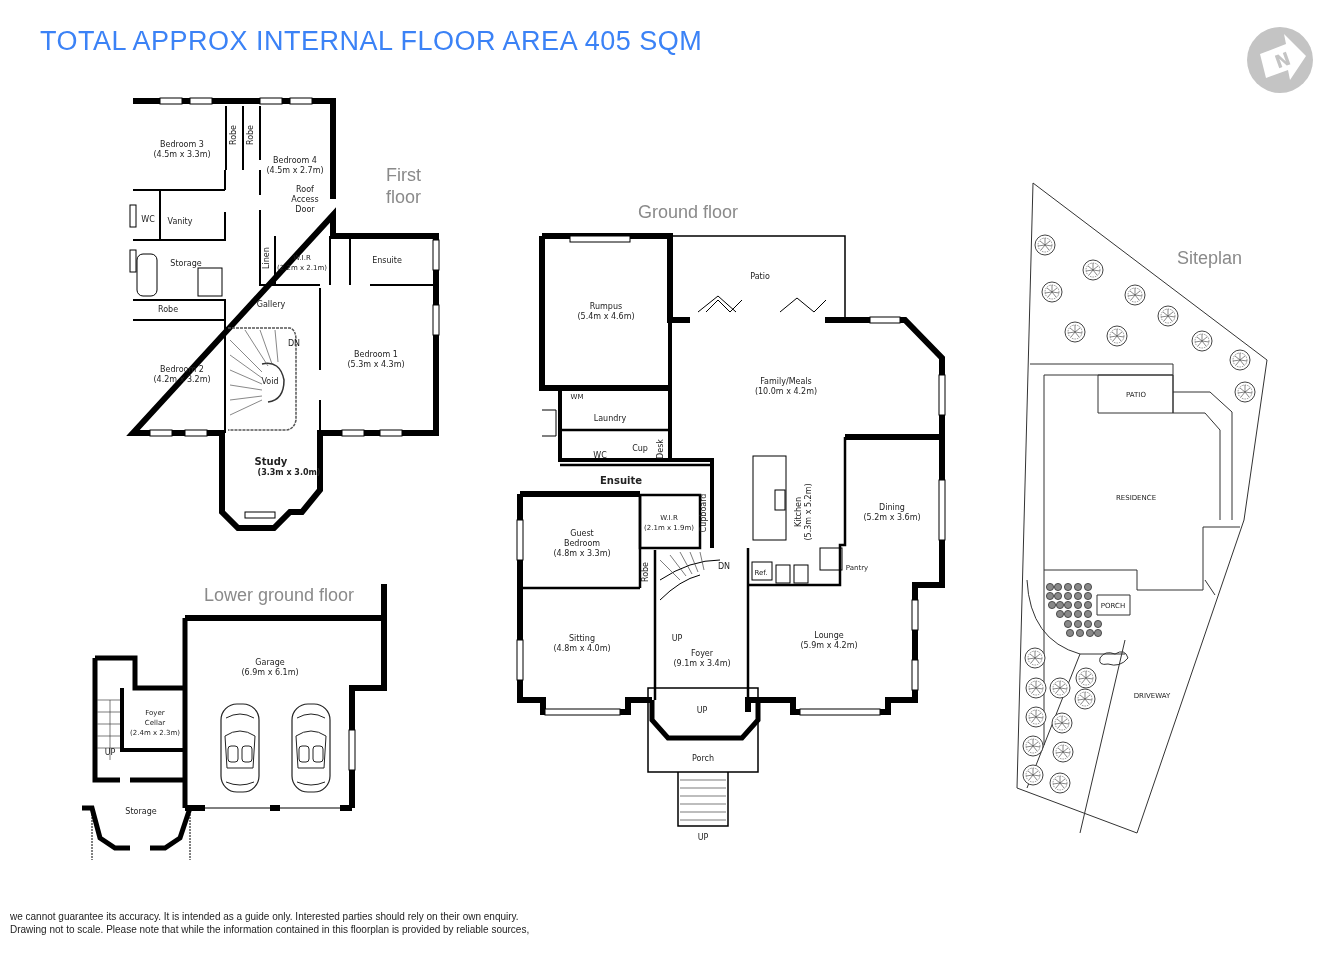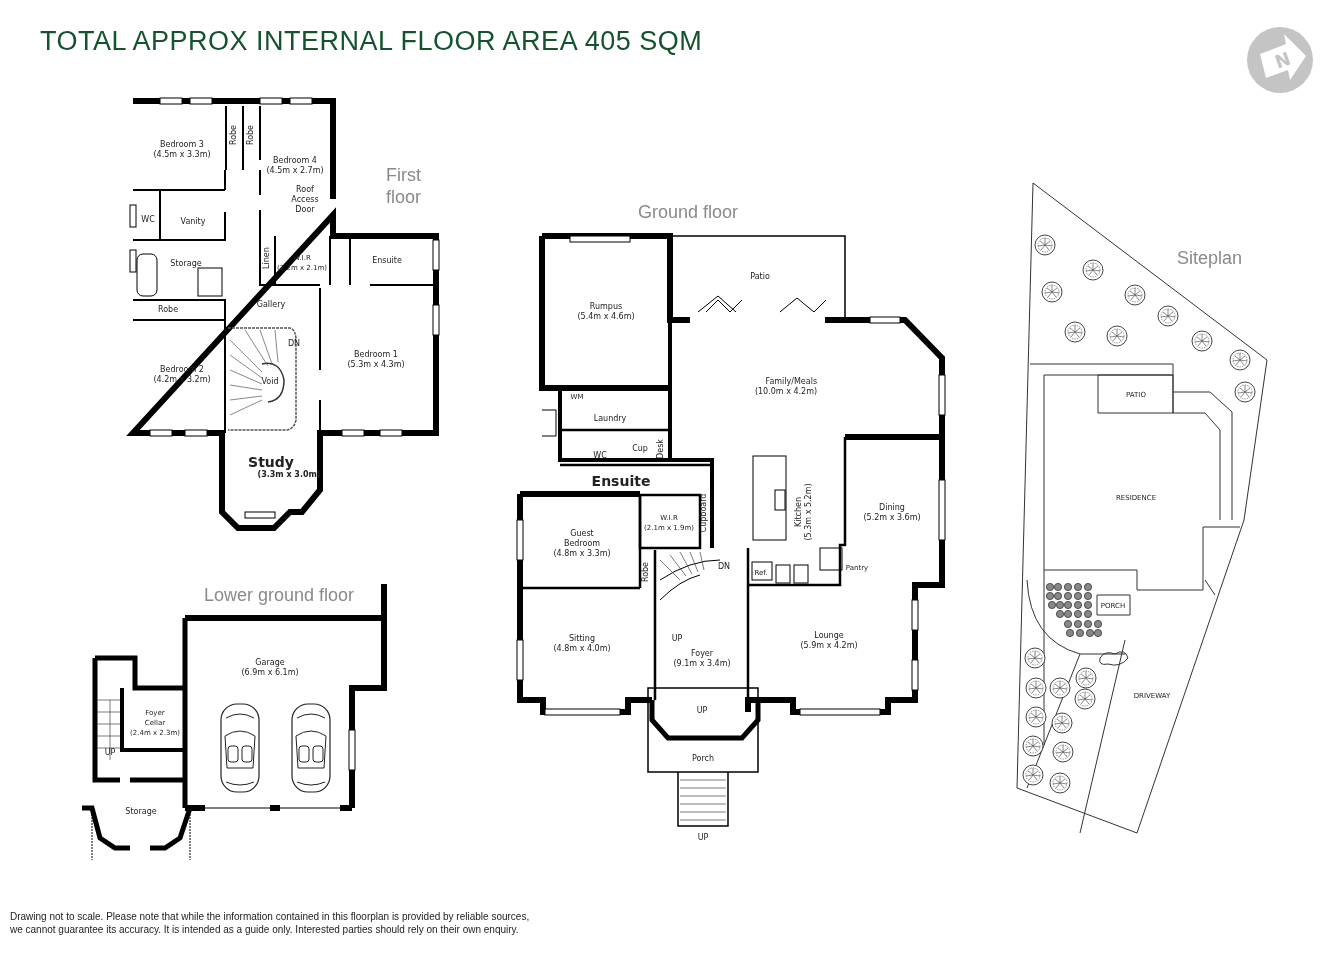--- a/index.html
+++ b/index.html
@@ -1,22 +1,22 @@
 <!DOCTYPE html>
 <html><head>
 <meta charset="utf-8">
 <style>
   html,body{margin:0;padding:0;background:#fff;}
   body{width:1344px;height:960px;position:relative;overflow:hidden;font-family:"DejaVu Sans",sans-serif;}
   #plan{position:absolute;left:0;top:0;}
-  .title{position:absolute;left:40px;top:26px;font-family:"Liberation Sans",sans-serif;font-size:27px;color:#14532d;letter-spacing:0.5px;}
+  .title{position:absolute;left:40px;top:26px;font-family:"Liberation Sans",sans-serif;font-size:27px;color:#3b82f6;letter-spacing:0.5px;}
   .floor-label{position:absolute;font-family:"Liberation Sans",sans-serif;color:#8a8a8a;font-size:18px;line-height:22px;}
   .room{position:absolute;text-align:center;font-family:"DejaVu Sans",sans-serif;font-size:8px;color:#222;line-height:10px;white-space:nowrap;transform:translateX(-50%);}
   .room .dim{display:block;}
-  .room.bold .n{font-weight:bold;font-size:14px;}
+  .room.bold .n{font-weight:bold;font-size:10px;}
   .rot{transform:translateX(-50%) rotate(-90deg);}
   .small{font-size:7px;}
   .disc{position:absolute;left:10px;top:910px;font-family:"Liberation Sans",sans-serif;font-size:10px;color:#222;line-height:13px;}
   .compass{position:absolute;left:1246px;top:26px;width:68px;height:68px;}
 </style>
 </head>
 <body>
 
 <svg id="plan" width="1344" height="960" viewBox="0 0 1344 960">
   <defs>
@@ -244,37 +244,37 @@
 <div class="room" style="left:182px;top:140px;"><span class="n">Bedroom 3</span><span class="dim">(4.5m x 3.3m)</span></div>
 <div class="room rot" style="left:234px;top:130px;"><span class="n">Robe</span></div>
 <div class="room rot" style="left:251px;top:130px;"><span class="n">Robe</span></div>
 <div class="room" style="left:295px;top:156px;"><span class="n">Bedroom 4</span><span class="dim">(4.5m x 2.7m)</span></div>
 <div class="room" style="left:305px;top:185px;">
     <span class="dim">Roof</span>
     <span class="dim">Access</span>
     <span class="dim">Door</span>
   </div>
 <div class="room" style="left:148px;top:215px;"><span class="n">WC</span></div>
-<div class="room" style="left:193px;top:217px;"><span class="n">Vanity</span></div>
+<div class="room" style="left:180px;top:217px;"><span class="n">Vanity</span></div>
 <div class="room" style="left:186px;top:259px;"><span class="n">Storage</span></div>
 <div class="room rot" style="left:267px;top:253px;"><span class="n">Linen</span></div>
 <div class="room small" style="left:302px;top:253px;"><span class="n">W.I.R</span><span class="dim">(2.2m x 2.1m)</span></div>
 <div class="room" style="left:387px;top:256px;"><span class="n">Ensuite</span></div>
 <div class="room" style="left:168px;top:305px;"><span class="n">Robe</span></div>
 <div class="room" style="left:271px;top:300px;"><span class="n">Gallery</span></div>
 <div class="room" style="left:294px;top:339px;"><span class="n">DN</span></div>
 <div class="room" style="left:270px;top:377px;"><span class="n">Void</span></div>
 <div class="room" style="left:182px;top:365px;"><span class="n">Bedroom 2</span><span class="dim">(4.2m x 3.2m)</span></div>
 <div class="room" style="left:376px;top:350px;"><span class="n">Bedroom 1</span><span class="dim">(5.3m x 4.3m)</span></div>
 <div class="room bold" style="left:271px;top:457px;"><span class="n">Study</span><span class="dim" style="font-weight:bold;margin-left:36px;">(3.3m x 3.0m)</span></div>
 
 <div class="floor-label" style="left:638px;top:201px;">Ground floor</div>
 <div class="room" style="left:606px;top:302px;"><span class="n">Rumpus</span><span class="dim">(5.4m x 4.6m)</span></div>
 <div class="room" style="left:760px;top:272px;"><span class="n">Patio</span></div>
-<div class="room" style="left:786px;top:377px;text-align:right;"><span class="n">Family/Meals</span><span class="dim">(10.0m x 4.2m)</span></div>
+<div class="room" style="left:786px;top:377px;"><span class="n">Family/Meals</span><span class="dim">(10.0m x 4.2m)</span></div>
 <div class="room small" style="left:577px;top:392px;"><span class="n">WM</span></div>
 <div class="room" style="left:610px;top:414px;"><span class="n">Laundry</span></div>
 <div class="room" style="left:600px;top:451px;"><span class="n">WC</span></div>
 <div class="room" style="left:640px;top:444px;"><span class="n">Cup</span></div>
 <div class="room rot" style="left:661px;top:444px;"><span class="n">Desk</span></div>
 <div class="room bold" style="left:621px;top:476px;"><span class="n">Ensuite</span></div>
 <div class="room small" style="left:669px;top:513px;"><span class="n">W.I.R</span><span class="dim">(2.1m x 1.9m)</span></div>
 <div class="room rot" style="left:704px;top:508px;"><span class="n">Cupboard</span></div>
 <div class="room" style="left:582px;top:529px;">
     <span class="n dim">Guest</span>
@@ -305,15 +305,15 @@
 <div class="room" style="left:110px;top:748px;"><span class="n">UP</span></div>
 <div class="room" style="left:141px;top:807px;"><span class="n">Storage</span></div>
 
 <div class="floor-label" style="left:1177px;top:247px;">Siteplan</div>
 <div class="room small" style="left:1136px;top:390px;">PATIO</div>
 <div class="room small" style="left:1136px;top:493px;">RESIDENCE</div>
 <div class="room small" style="left:1113px;top:601px;">PORCH</div>
 <div class="room small" style="left:1152px;top:691px;text-align:center;">DRIVEWAY</div>
 
 <div class="disc">
+  <div>we cannot guarantee its accuracy. It is intended as a guide only. Interested parties should rely on their  own enquiry.</div>
   <div>Drawing not to scale. Please note that while the information contained in this floorplan is provided by reliable sources,</div>
-  <div>we cannot guarantee its accuracy. It is intended as a guide only. Interested parties should rely on their  own enquiry.</div>
 </div>
 
 </body></html>

